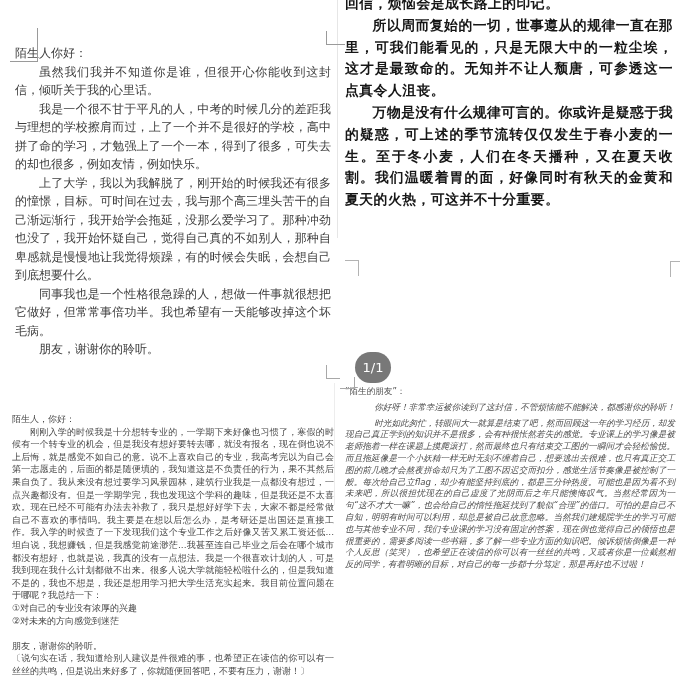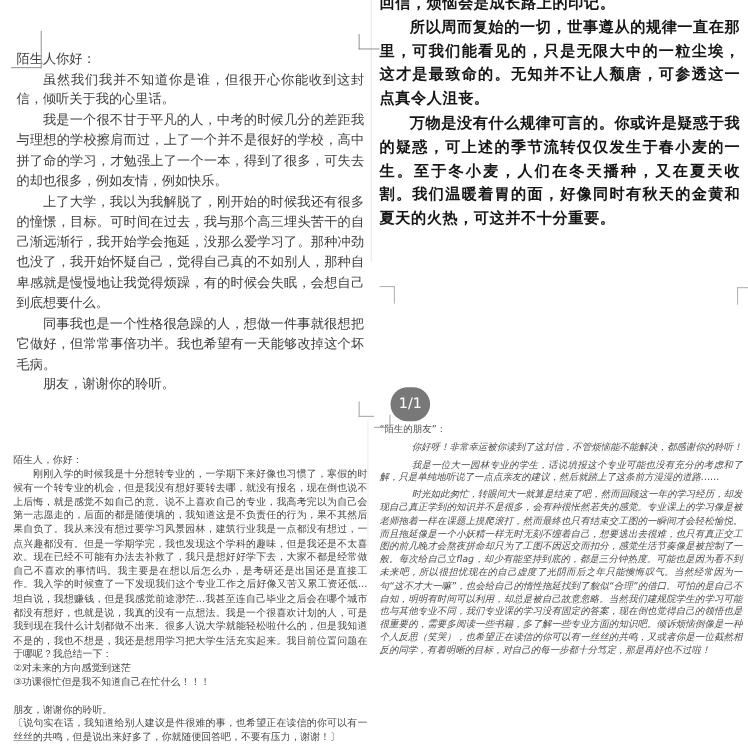--- a/index.html
+++ b/index.html
@@ -56,31 +56,30 @@
 
   <div id="page-tr" class="page">
       <p>回信，烦恼会是成长路上的印记。</p>
       <p class="ind">所以周而复始的一切，世事遵从的规律一直在那里，可我们能看见的，只是无限大中的一粒尘埃，这才是最致命的。无知并不让人颓唐，可参透这一点真令人沮丧。</p>
       <p class="ind">万物是没有什么规律可言的。你或许是疑惑于我的疑惑，可上述的季节流转仅仅发生于春小麦的一生。至于冬小麦，人们在冬天播种，又在夏天收割。我们温暖着胃的面，好像同时有秋天的金黄和夏天的火热，可这并不十分重要。</p>
     </div>
 
   <div id="page-bl" class="page">
       <p>陌生人，你好：</p>
       <p class="ind">刚刚入学的时候我是十分想转专业的，一学期下来好像也习惯了，寒假的时候有一个转专业的机会，但是我没有想好要转去哪，就没有报名，现在倒也说不上后悔，就是感觉不如自己的意。说不上喜欢自己的专业，我高考完以为自己会第一志愿走的，后面的都是随便填的，我知道这是不负责任的行为，果不其然后果自负了。我从来没有想过要学习风景园林，建筑行业我是一点都没有想过，一点兴趣都没有。但是一学期学完，我也发现这个学科的趣味，但是我还是不太喜欢。现在已经不可能有办法去补救了，我只是想好好学下去，大家不都是经常做自己不喜欢的事情吗。我主要是在想以后怎么办，是考研还是出国还是直接工作。我入学的时候查了一下发现我们这个专业工作之后好像又苦又累工资还低...坦白说，我想赚钱，但是我感觉前途渺茫...我甚至连自己毕业之后会在哪个城市都没有想好，也就是说，我真的没有一点想法。我是一个很喜欢计划的人，可是我到现在我什么计划都做不出来。很多人说大学就能轻松啦什么的，但是我知道不是的，我也不想是，我还是想用学习把大学生活充实起来。我目前位置问题在于哪呢？我总结一下：</p>
+      <p>①对自己的专业没有浓厚的兴趣</p>
       <p>②对未来的方向感觉到迷茫</p>
-      <p>③功课很忙但是我不知道自己在忙什么！！！</p>
       <p>&nbsp;</p>
       <p>朋友，谢谢你的聆听。</p>
       <p>〔说句实在话，我知道给别人建议是件很难的事，也希望正在读信的你可以有一丝丝的共鸣，但是说出来好多了，你就随便回答吧，不要有压力，谢谢！〕</p>
     </div>
 
   <div id="page-br" class="page">
       <p>“陌生的朋友”：</p>
       <p class="ind-lg">你好呀！非常幸运被你读到了这封信，不管烦恼能不能解决，都感谢你的聆听！</p>
-      <p class="ind-lg">我是一位大一园林专业的学生，话说填报这个专业可能也没有充分的考虑和了解，只是单纯地听说了一点点亲友的建议，然后就踏上了这条前方漫漫的道路……</p>
       <p class="ind-lg">时光如此匆忙，转眼间大一就算是结束了吧，然而回顾这一年的学习经历，却发现自己真正学到的知识并不是很多，会有种很怅然若失的感觉。专业课上的学习像是被老师拖着一样在课题上摸爬滚打，然而最终也只有结束交工图的一瞬间才会轻松愉悦。而且拖延像是一个小妖精一样无时无刻不缠着自己，想要逃出去很难，也只有真正交工图的前几晚才会熬夜拼命却只为了工图不因迟交而扣分，感觉生活节奏像是被控制了一般。每次给自己立flag，却少有能坚持到底的，都是三分钟热度。可能也是因为看不到未来吧，所以很担忧现在的自己虚度了光阴而后之年只能懊悔叹气。当然经常因为一句“这不才大一嘛”，也会给自己的惰性拖延找到了貌似“合理”的借口。可怕的是自己不自知，明明有时间可以利用，却总是被自己故意忽略。当然我们建规院学生的学习可能也与其他专业不同，我们专业课的学习没有固定的答案，现在倒也觉得自己的领悟也是很重要的，需要多阅读一些书籍，多了解一些专业方面的知识吧。倾诉烦恼倒像是一种个人反思（笑哭），也希望正在读信的你可以有一丝丝的共鸣，又或者你是一位截然相反的同学，有着明晰的目标，对自己的每一步都十分笃定，那是再好也不过啦！</p>
     </div>
 
   <div id="edge-top" class="edge-line"></div>
   <div id="edge-bottom" class="edge-line"></div>
 
   <div id="mark-tl-br" class="mark"></div>
   <div id="mark-tr-bl" class="mark"></div>
   <div id="mark-mid-tr" class="mark"></div>
   <div id="mark-right-tl" class="mark"></div>

